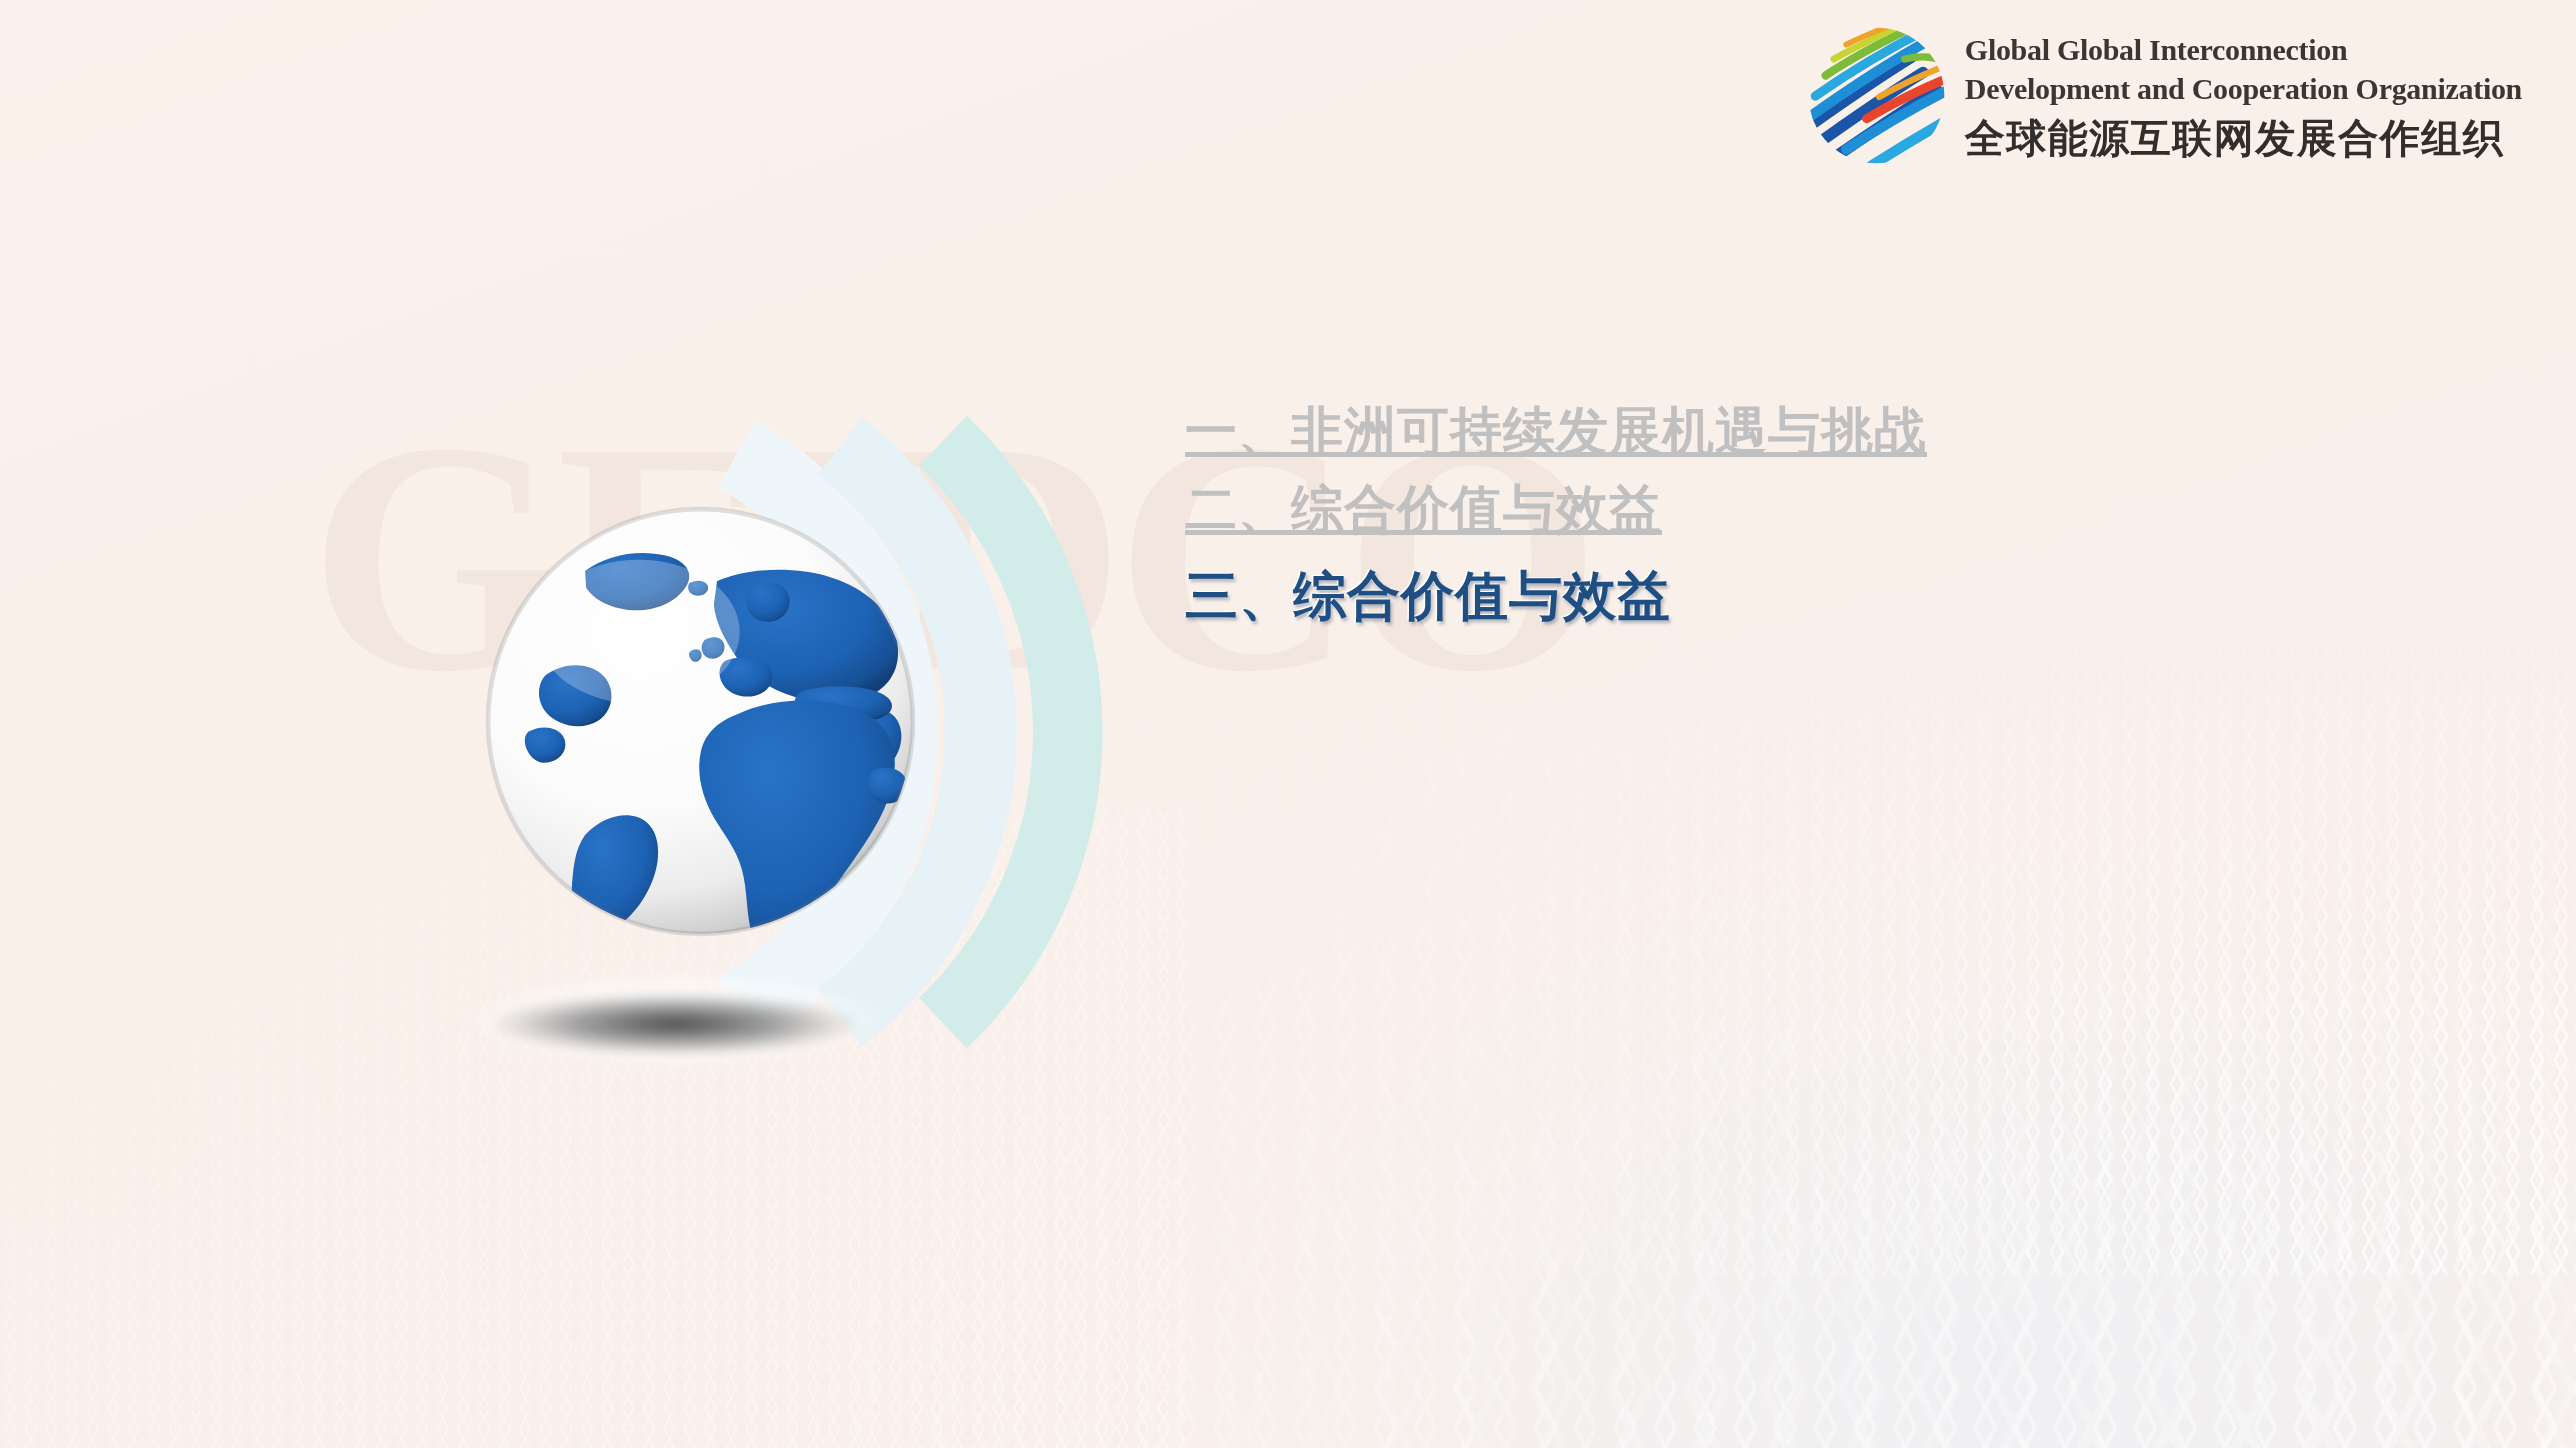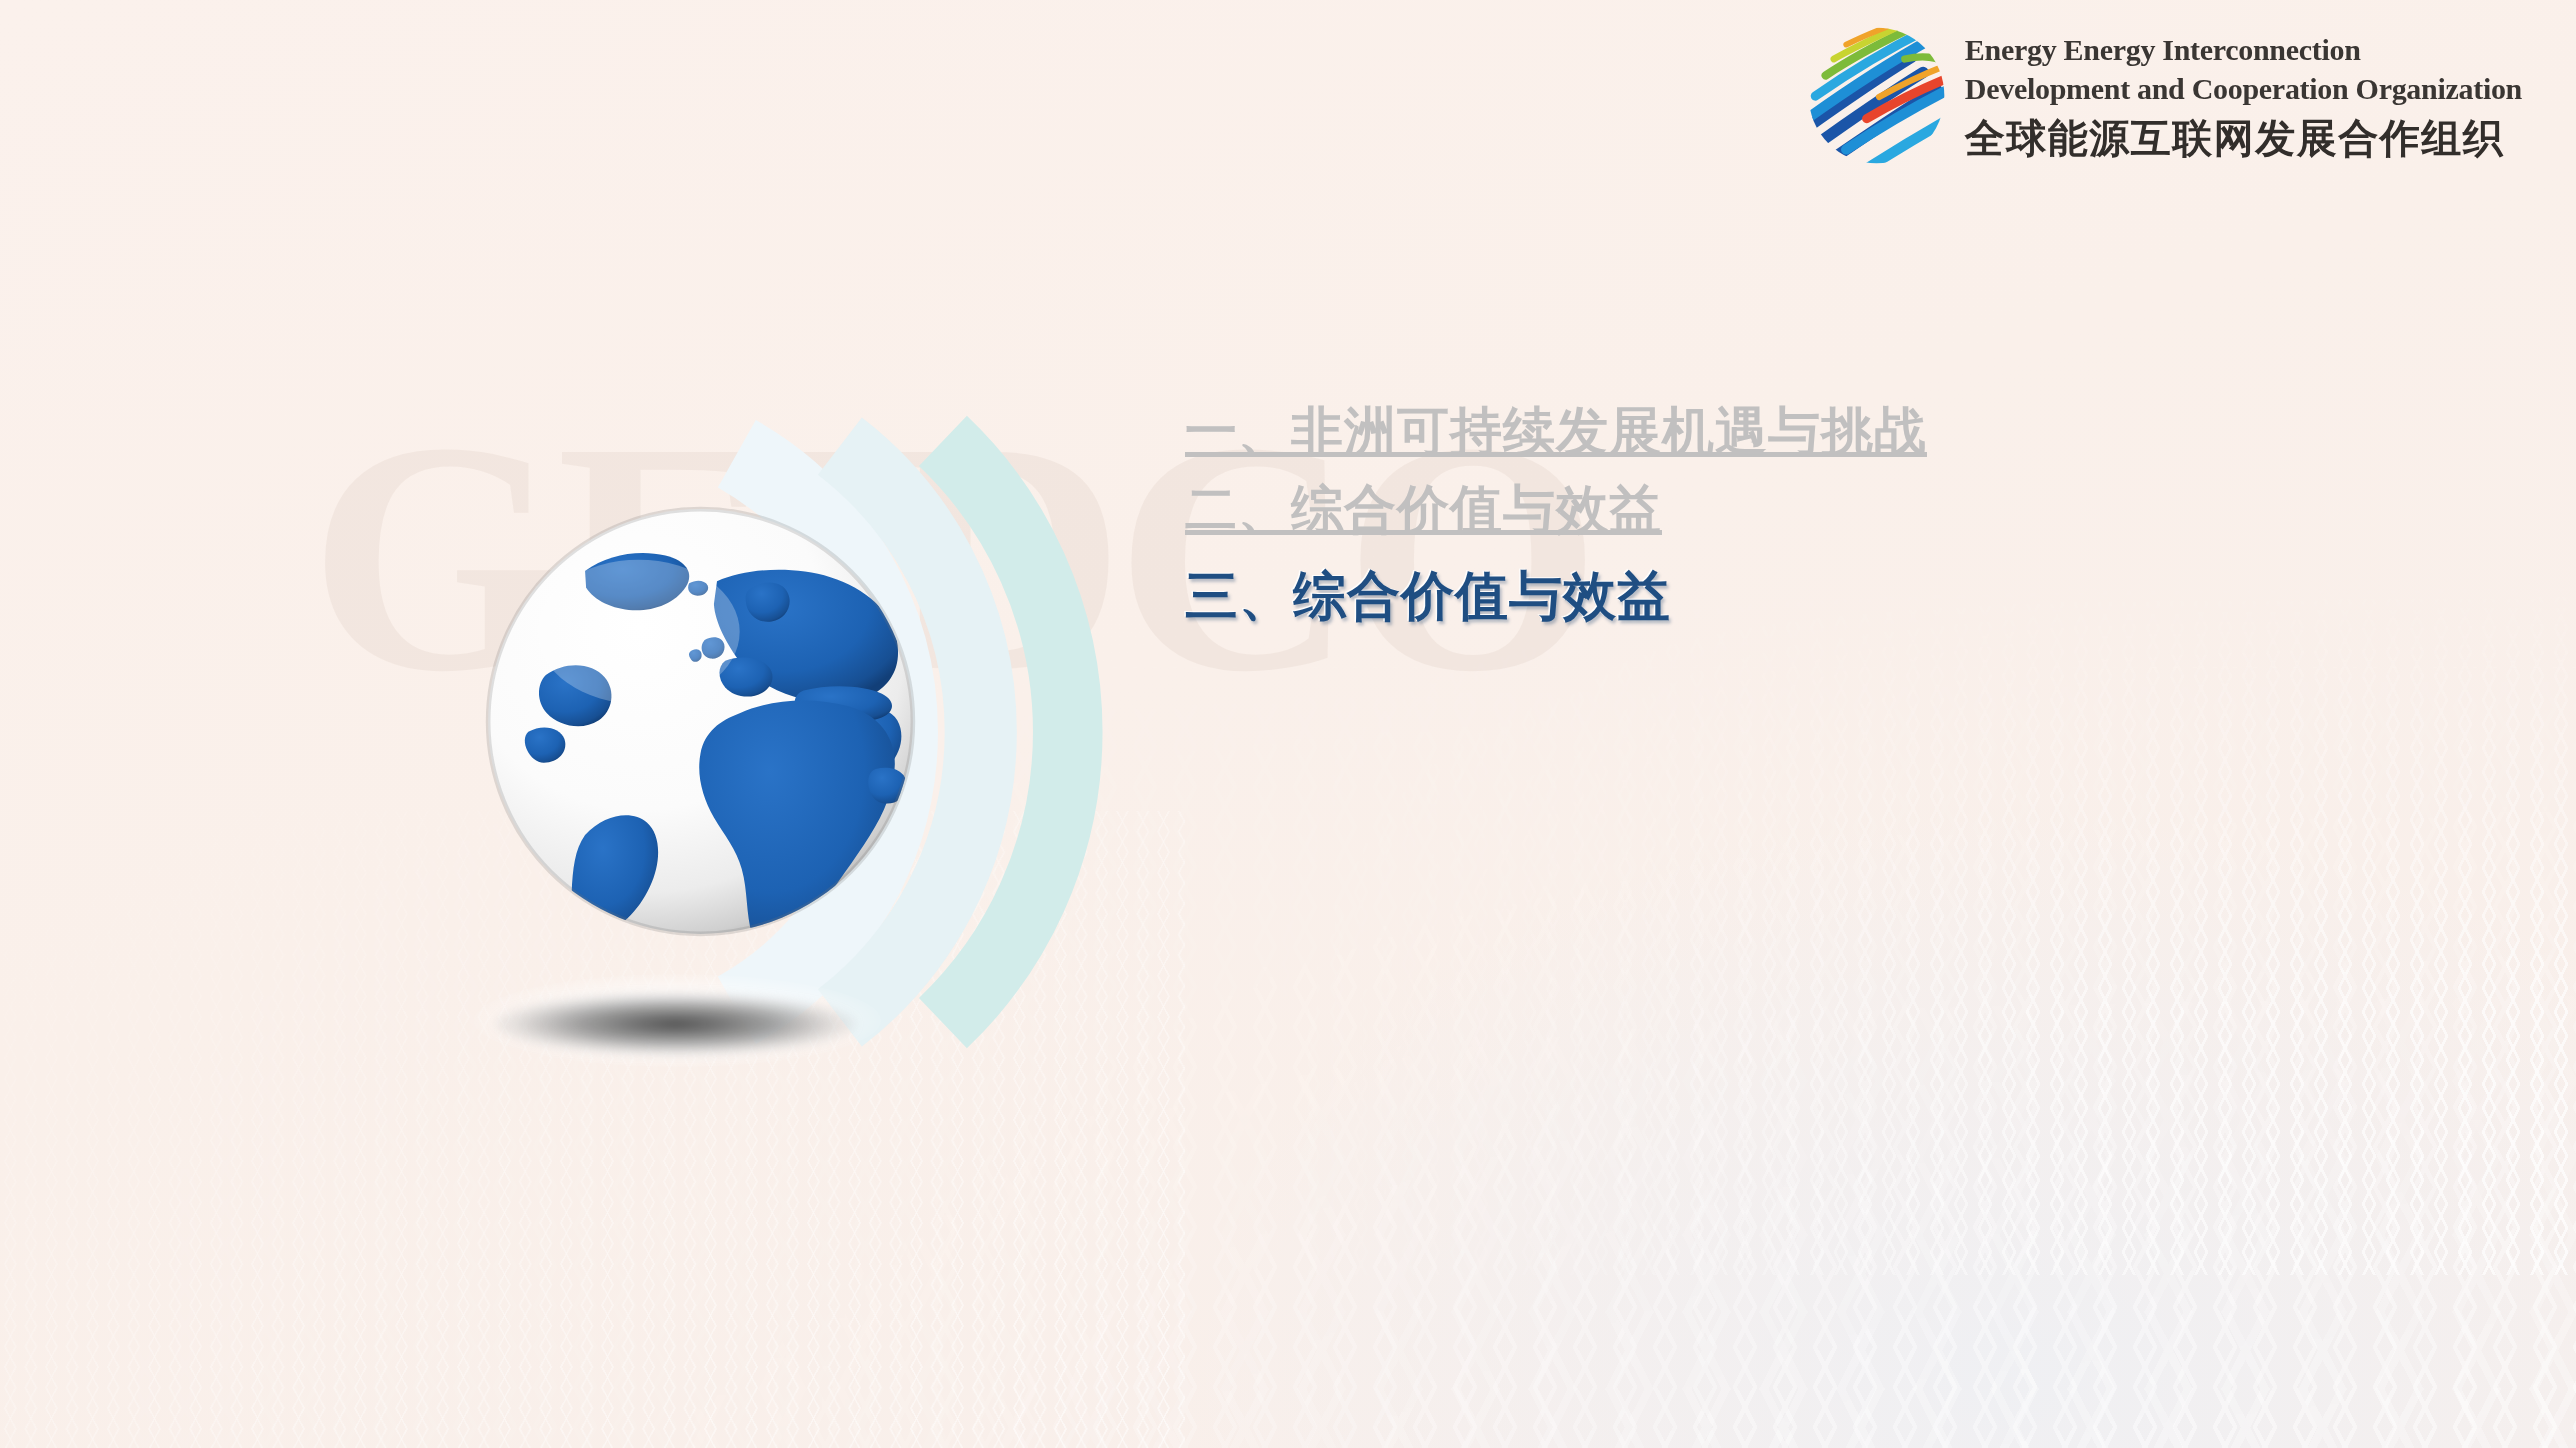--- a/index.html
+++ b/index.html
@@ -314,21 +314,21 @@
         <path d="M126 190 C 176 160 228 134 286 110" stroke="#e8452c" stroke-width="18"></path>
         <path d="M150 148 C 196 122 244 100 292 82" stroke="#f0a32a" stroke-width="12"></path>
         <path d="M86 250 C 150 208 224 164 300 126" stroke="#1e8fd6" stroke-width="20"></path>
         <path d="M112 296 C 178 254 248 212 312 176" stroke="#2aa8e0" stroke-width="20"></path>
         <path d="M150 318 C 210 284 272 250 330 220" stroke="#1b55a8" stroke-width="20"></path>
         <path d="M200 74 C 244 64 276 72 296 96" stroke="#7dbb3a" stroke-width="14"></path>
       </g>
       <circle cx="145" cy="145" r="132" fill="none" stroke="rgba(255,255,255,0)" stroke-width="1"></circle>
     </svg>
     <div class="logo-text">
-      <div class="logo-en">Energy Energy Interconnection</div>
+      <div class="logo-en">Global Global Interconnection</div>
       <div class="logo-en">Development and Cooperation Organization</div>
       <div class="logo-cn">全球能源互联网发展合作组织</div>
     </div>
   </div>
 
   <div class="agenda">
     <div class="agenda-item dim">一、非洲可持续发展机遇与挑战</div>
     <div class="agenda-item dim">二、综合价值与效益</div>
     <div class="agenda-item active">三、综合价值与效益</div>
 

